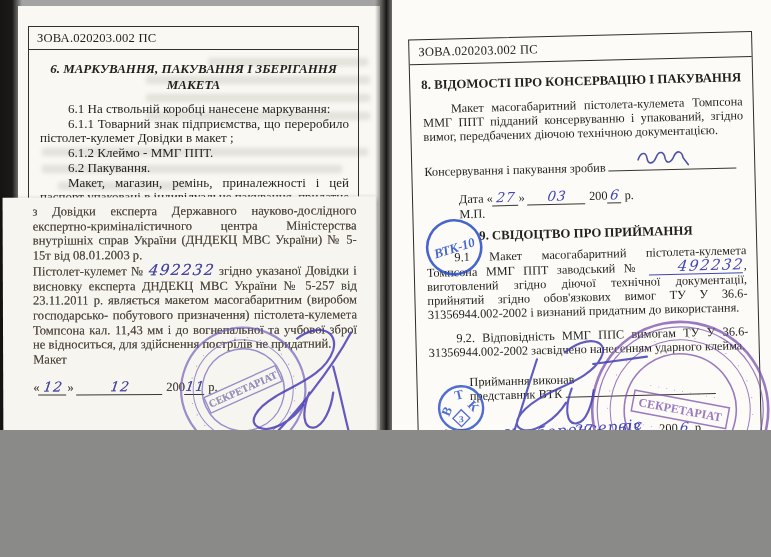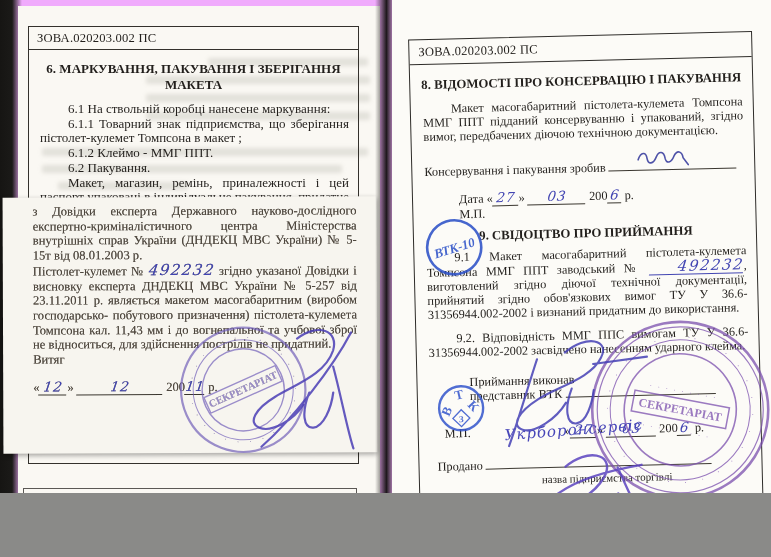--- a/index.html
+++ b/index.html
@@ -1,27 +1,27 @@
 <!DOCTYPE html>
 <html><head>
 <meta charset="utf-8">
 <style>
   html,body{margin:0;padding:0;background:#8a8a88;}
-  .stage{position:relative;width:771px;height:493px;overflow:hidden;
-         background:#f0abfc;font-family:"Liberation Serif",serif;color:#221f1c;}
+  .stage{position:relative;width:771px;height:430px;overflow:hidden;
+         background:#a3a3a3;font-family:"Liberation Serif",serif;color:#221f1c;}
   .stage *{box-sizing:border-box;}
   
   .left-edge{position:absolute;left:0;top:0;width:22px;height:557px;
     background:linear-gradient(90deg,#161513 0%,#1b1a18 55%,rgba(27,26,24,0) 100%);}
   .bottom-strip{position:absolute;left:0;top:536px;width:771px;height:21px;background:#cfd4d1;}
   
   .left-paper{position:absolute;left:18px;top:6px;width:362px;height:528px;background:#faf8f3;}
   .l-frame{position:absolute;left:10px;top:20px;width:331px;height:438px;border:1.6px solid #34312c;}
   .l-header{padding:4px 8px 3px 8px;border-bottom:1.6px solid #34312c;font-size:12.6px;letter-spacing:.2px;}
-  .l-h{text-align:center;font-weight:bold;font-size:13px;}
+  .l-h{text-align:center;font-weight:bold;font-size:13px;font-style:italic;}
   .l-h.first{margin-top:11px;}
   .l-body{padding:9px 9px 0 11px;font-size:13px;line-height:14.7px;}
   .l-body p{margin:0;text-align:justify;text-indent:28px;}
   .bleed{position:absolute;height:8px;background:rgba(106,104,96,.16);filter:blur(2px);border-radius:2px;}
   .l-bottom-box{position:absolute;left:5px;top:482px;width:334px;height:35px;border:1.5px solid rgba(62,60,56,.85);}
   
   .spine{position:absolute;left:375px;top:0;width:22px;height:538px;
     background:linear-gradient(90deg,rgba(28,26,23,0) 0%,rgba(28,26,23,.5) 28%,rgba(14,13,11,.93) 52%,rgba(28,26,23,.45) 74%,rgba(28,26,23,0) 100%);}
   
   .right-paper{position:absolute;left:392px;top:0;width:379px;height:547px;background:#fcfbf7;}
@@ -65,34 +65,34 @@
     <div class="bleed" style="left:24px;top:142px;width:326px;"></div>
     <div class="bleed" style="left:24px;top:159px;width:300px;"></div>
     <div class="bleed" style="left:40px;top:176px;width:130px;"></div>
 
     <div class="l-frame">
       <div class="l-header">ЗОВА.020203.002 ПС</div>
       <div class="l-h first">6. МАРКУВАННЯ, ПАКУВАННЯ І ЗБЕРІГАННЯ</div>
       <div class="l-h">МАКЕТА</div>
       <div class="l-body">
         <p>6.1 На ствольній коробці нанесене маркування:</p>
-        <p>6.1.1 Товарний знак підприємства, що зберігання пістолет-кулемет Томпсона в макет ;</p>
+        <p>6.1.1 Товарний знак підприємства, що переробило пістолет-кулемет Довідки в макет ;</p>
         <p>6.1.2 Клеймо - ММГ ППТ.</p>
         <p>6.2 Пакування.</p>
         <p>Макет, магазин, ремінь, приналежності і цей паспорт упаковані в індивідуальне пакування, придатне для зберігання макета</p>
       </div>
     </div>
     <div class="l-bottom-box"></div>
   </div>
 
   <div class="insert">
     <p>з Довідки експерта Державного науково-дослідного експертно-криміналістичного центра Міністерства внутрішніх справ України (ДНДЕКЦ МВС України) № 5-15т від 08.01.2003 р.</p>
     <p><span>Пістолет-кулемет №</span>
       <span class="hw ins-serial">492232</span><span> згідно указаної Довідки і висновку експерта ДНДЕКЦ МВС України № 5-257 від 23.11.2011 р. являється макетом масогабаритним (виробом господарсько- побутового призначення) пістолета-кулемета Томпсона кал. 11,43 мм і </span><span class="ins-ital">до вогнепальної та учбової зброї не відноситься, для здійснення пострілів не придатний.</span></p>
-    <p>Витяг</p>
+    <p>Макет</p>
     <div class="ins-date row">
       <span>«</span><span class="blank hw" style="width:28px">12</span><span>»</span>
       <span class="blank hw" style="width:86px">12</span>
       <span>200</span><span class="blank hw" style="width:20px">11</span>
       <span>р.</span>
     </div>
 
     <svg class="ovl" style="left:0;top:0;width:374px;height:256px" viewBox="0 0 374 256">
       <g transform="rotate(-24 240 193)" opacity="0.68" stroke="#6f5cb8" fill="none">
         <circle cx="240" cy="193" r="62" stroke-width="2.2"></circle>

